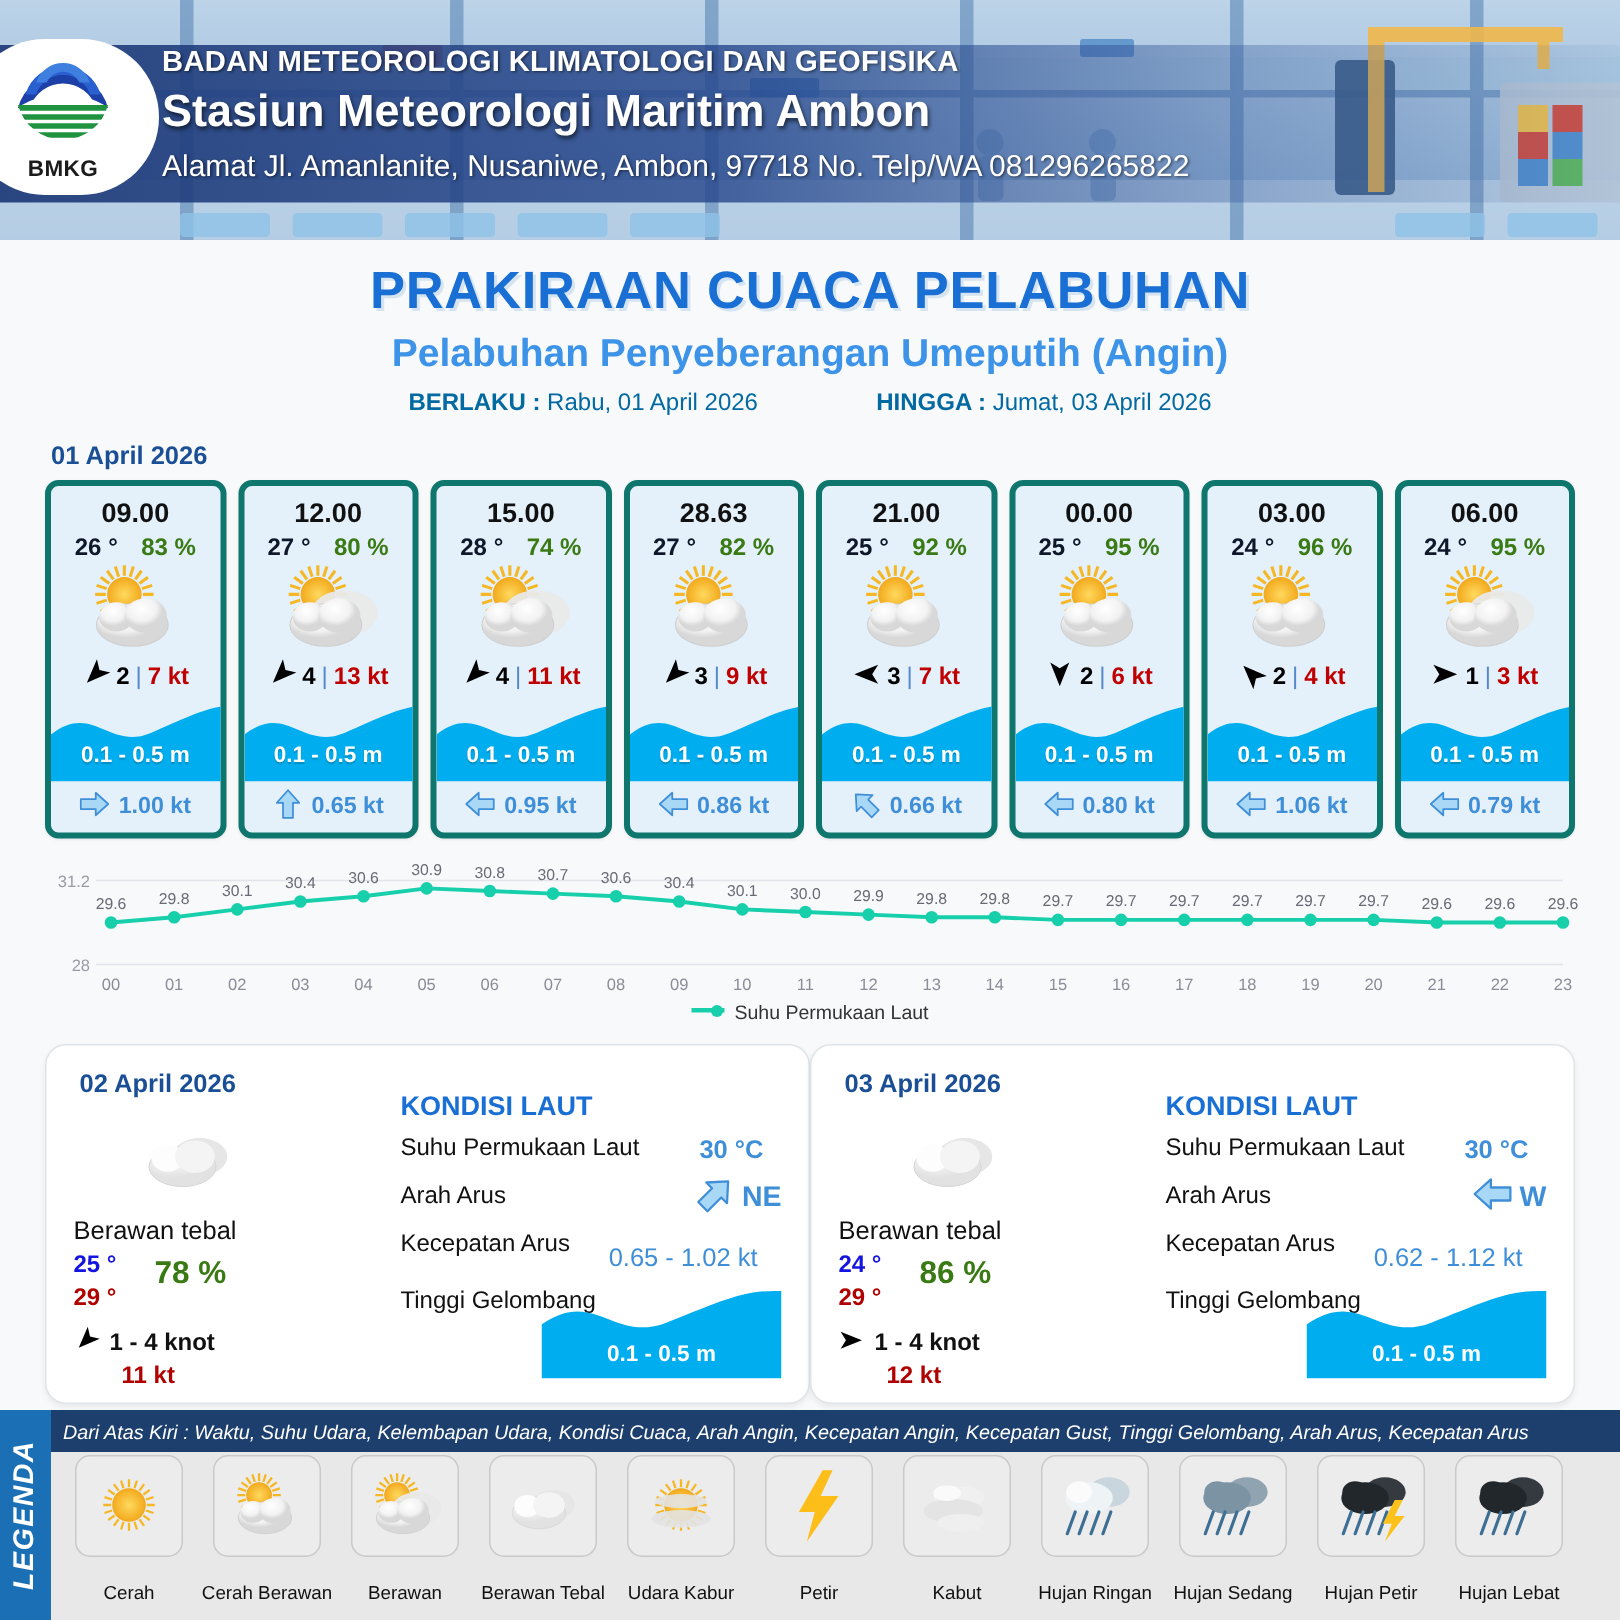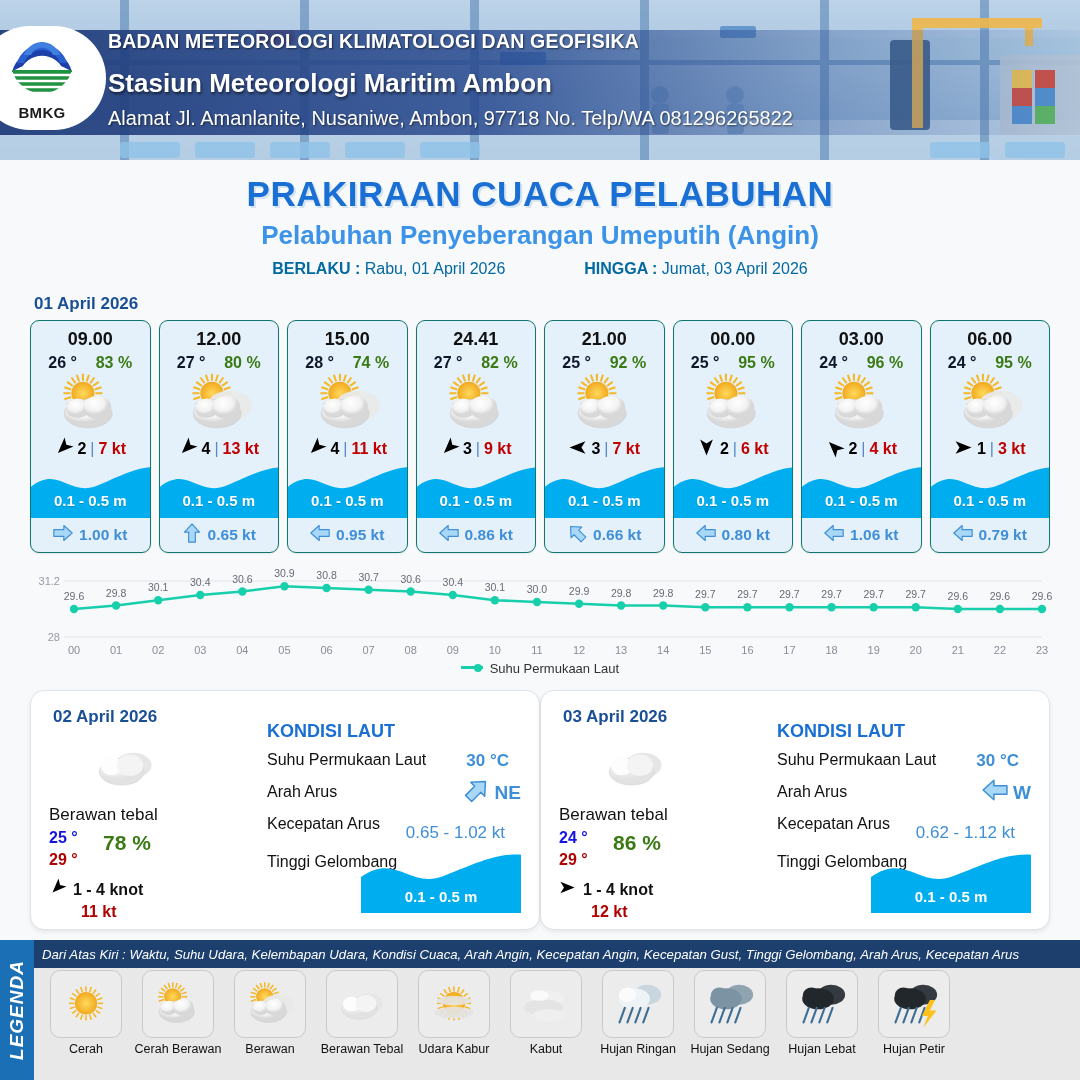--- a/index.html
+++ b/index.html
@@ -33,21 +33,21 @@
   .logo-txt {
     position:absolute; left:0; bottom:-1px; width:74px; text-align:center;
     font-size:15px; font-weight:bold; color:#1b1b1b; letter-spacing:.3px;
   }
   .hdr-text { position:absolute; left:108px; top:30px; z-index:4; }
   .hdr-l1 {
     font-size:19.5px; font-weight:bold; color:#fff; letter-spacing:.2px;
     text-shadow:1px 1px 2px rgba(0,0,0,.55);
   }
   .hdr-l2 {
-    font-size:26px; font-weight:bold; color:#fff; margin-top:15px;
+    font-size:30px; font-weight:bold; color:#fff; margin-top:5px;
     text-shadow:1px 2px 3px rgba(0,0,0,.6);
   }
   .hdr-l3 {
     font-size:20px; color:#fff; margin-top:8px;
     text-shadow:1px 1px 2px rgba(0,0,0,.55);
   }
 
   
   .titles { text-align:center; padding-top:14px; }
   .t-main {
@@ -60,21 +60,21 @@
   .t-dates .gapr { display:inline-block; width:70px; }
 
   
   .day-label {
     margin:16px 0 6px 34px; font-size:17px; font-weight:bold; color:#1a4f96;
   }
 
   
   .cards { display:flex; gap:8px; padding:0 30px; }
   .card {
-    width:128px; background:#e4f0fa; border:1px solid #0f766e;
+    width:128px; background:#e4f0fa; border:4px solid #0f766e;
     border-radius:9px; overflow:hidden; position:relative;
     box-shadow:0 1px 2px rgba(0,0,0,.07);
   }
   .c-time { text-align:center; font-size:18px; font-weight:bold; color:#111; padding-top:8px; }
   .c-th { display:flex; justify-content:space-around; align-items:baseline; padding:4px 8px 0; }
   .c-temp { font-size:16px; font-weight:bold; color:#0f172a; }
   .c-hum  { font-size:16px; font-weight:bold; color:#3a7a14; }
   .c-icon { height:62px; display:flex; align-items:center; justify-content:center; }
   .c-wind {
     display:flex; align-items:center; justify-content:center; gap:4px;
@@ -158,21 +158,21 @@
   }
   .leg-items {
     position:absolute; left:42px; top:30px; right:4px; display:flex; gap:4px;
   }
   .leg-item { width:88px; text-align:center; }
   .leg-box {
     width:72px; height:68px; margin:0 auto; background:#ececec;
     border:1px solid #c9c9c9; border-radius:10px;
     display:flex; align-items:center; justify-content:center;
   }
-  .leg-cap { font-size:12.5px; color:#111; margin-top:4px; }
+  .leg-cap { font-size:12.5px; color:#111; margin-top:17px; }
 </style>
 </head>
 <body>
 
 <div class="header">
   <svg class="hdr-bg" width="1080" height="160">
     <defs>
       <linearGradient id="sky" x1="0" y1="0" x2="0" y2="1">
         <stop offset="0%" stop-color="#bcd3e8"></stop>
           <stop offset="100%" stop-color="#8fb2d4"></stop>
@@ -479,21 +479,21 @@
       <span>0.1 - 0.5 m</span>
     </div>
     <div class="c-cur">
       <span><svg viewBox="0 0 24 24" width="20" height="20" style="transform:rotate(180deg)">
     <polygon points="1,8 13,8 13,3 23,12 13,21 13,16 1,16" fill="#a8d8f5" stroke="#3f8fd8" stroke-width="1.4" stroke-linejoin="round"></polygon>
           </svg></span>
       <span>0.95 kt</span>
     </div>
     </div>
     <div class="card">
-    <div class="c-time">24.41</div>
+    <div class="c-time">28.63</div>
     <div class="c-th">
       <span class="c-temp">27 °</span>
       <span class="c-hum">82 %</span>
     </div>
     <div class="c-icon">
         <svg viewBox="0 0 100 70" width="92" height="62">
    <defs>
      <radialGradient id="cgcerah-berawan92" cx="40%" cy="30%">
        <stop offset="0%" stop-color="#ffffff"></stop>
               <stop offset="70%" stop-color="#f2f2f2"></stop>
@@ -1214,20 +1214,28 @@
             <g fill="#e4e4e4" opacity="0.9">
               <ellipse cx="50" cy="48" rx="30" ry="9"></ellipse>
               <ellipse cx="50" cy="30" rx="26" ry="7"></ellipse>
             </g>
           </svg>
         </div>
     <div class="leg-cap">Udara Kabur</div>
       </div>
       <div class="leg-item">
     <div class="leg-box">
+          <svg viewBox="0 0 60 80" width="39.6" height="56">
+    <polygon points="34,4 10,46 26,46 18,76 50,30 32,30 44,4" fill="#fdbe1a"></polygon>
+          </svg>
+        </div>
+    <div class="leg-cap">Petir</div>
+      </div>
+      <div class="leg-item">
+    <div class="leg-box">
           <svg viewBox="0 0 100 70" width="66" height="56">
     <ellipse cx="52" cy="26" rx="26" ry="11" fill="#f0f0f0"></ellipse>
     <ellipse cx="46" cy="40" rx="30" ry="12" fill="#e4e4e4"></ellipse>
     <ellipse cx="54" cy="52" rx="24" ry="9" fill="#efefef"></ellipse>
     <ellipse cx="40" cy="22" rx="14" ry="8" fill="#fafafa"></ellipse>
           </svg>
         </div>
     <div class="leg-cap">Kabut</div>
       </div>
       <div class="leg-item">
@@ -1254,48 +1262,48 @@
    <ellipse cx="34" cy="26" rx="13" ry="11" fill="#7c93a3"></ellipse>
    <g stroke="#3d6e94" stroke-width="3.2" stroke-linecap="round">
      <line x1="30" y1="46" x2="22" y2="68"></line>
               <line x1="42" y1="46" x2="34" y2="68"></line>
      <line x1="54" y1="46" x2="46" y2="68"></line>
               <line x1="66" y1="46" x2="58" y2="68"></line>
             </g>
           </svg>
         </div>
     <div class="leg-cap">Hujan Sedang</div>
-      </div>
-      <div class="leg-item">
-    <div class="leg-box">
-          <svg viewBox="0 0 100 80" width="66" height="56">
-   <ellipse cx="64" cy="26" rx="21" ry="15" fill="#343a40"></ellipse>
-   <ellipse cx="44" cy="32" rx="24" ry="16" fill="#22272b"></ellipse>
-   <ellipse cx="34" cy="26" rx="13" ry="11" fill="#22272b"></ellipse>
-   <g stroke="#3d6e94" stroke-width="3.2" stroke-linecap="round">
-     <line x1="30" y1="46" x2="22" y2="68"></line>
-              <line x1="42" y1="46" x2="34" y2="68"></line>
-     <line x1="54" y1="46" x2="46" y2="68"></line>
-              <line x1="66" y1="46" x2="58" y2="68"></line>
-            </g>
-          </svg>
-        </div>
-    <div class="leg-cap">Hujan Lebat</div>
       </div>
       <div class="leg-item">
     <div class="leg-box">
           <svg viewBox="0 0 100 80" width="66" height="56">
    <ellipse cx="64" cy="26" rx="21" ry="15" fill="#343a40"></ellipse>
    <ellipse cx="44" cy="32" rx="24" ry="16" fill="#22272b"></ellipse>
    <ellipse cx="34" cy="26" rx="13" ry="11" fill="#22272b"></ellipse>
    <g stroke="#3d6e94" stroke-width="3.2" stroke-linecap="round">
      <line x1="30" y1="46" x2="22" y2="68"></line>
               <line x1="42" y1="46" x2="34" y2="68"></line>
      <line x1="54" y1="46" x2="46" y2="68"></line>
               <line x1="66" y1="46" x2="58" y2="68"></line>
             </g>
             <polygon points="74,34 62,58 71,58 64,76 84,50 74,50 82,34" fill="#fcc21b"></polygon>
           </svg>
         </div>
     <div class="leg-cap">Hujan Petir</div>
       </div>
+      <div class="leg-item">
+    <div class="leg-box">
+          <svg viewBox="0 0 100 80" width="66" height="56">
+   <ellipse cx="64" cy="26" rx="21" ry="15" fill="#343a40"></ellipse>
+   <ellipse cx="44" cy="32" rx="24" ry="16" fill="#22272b"></ellipse>
+   <ellipse cx="34" cy="26" rx="13" ry="11" fill="#22272b"></ellipse>
+   <g stroke="#3d6e94" stroke-width="3.2" stroke-linecap="round">
+     <line x1="30" y1="46" x2="22" y2="68"></line>
+              <line x1="42" y1="46" x2="34" y2="68"></line>
+     <line x1="54" y1="46" x2="46" y2="68"></line>
+              <line x1="66" y1="46" x2="58" y2="68"></line>
+            </g>
+          </svg>
+        </div>
+    <div class="leg-cap">Hujan Lebat</div>
+      </div>
     </div>
 </div>
 
 </body></html>

